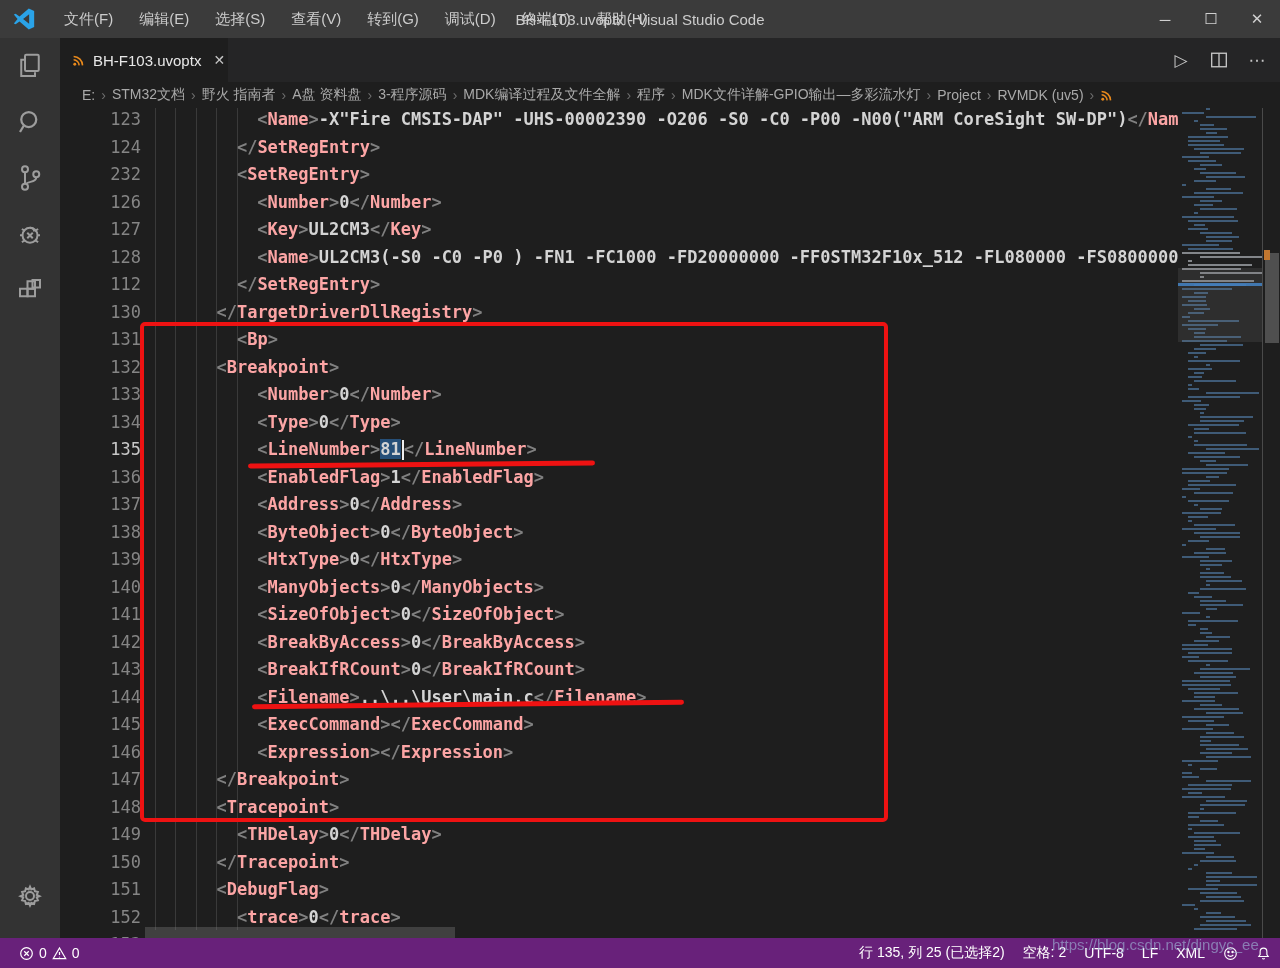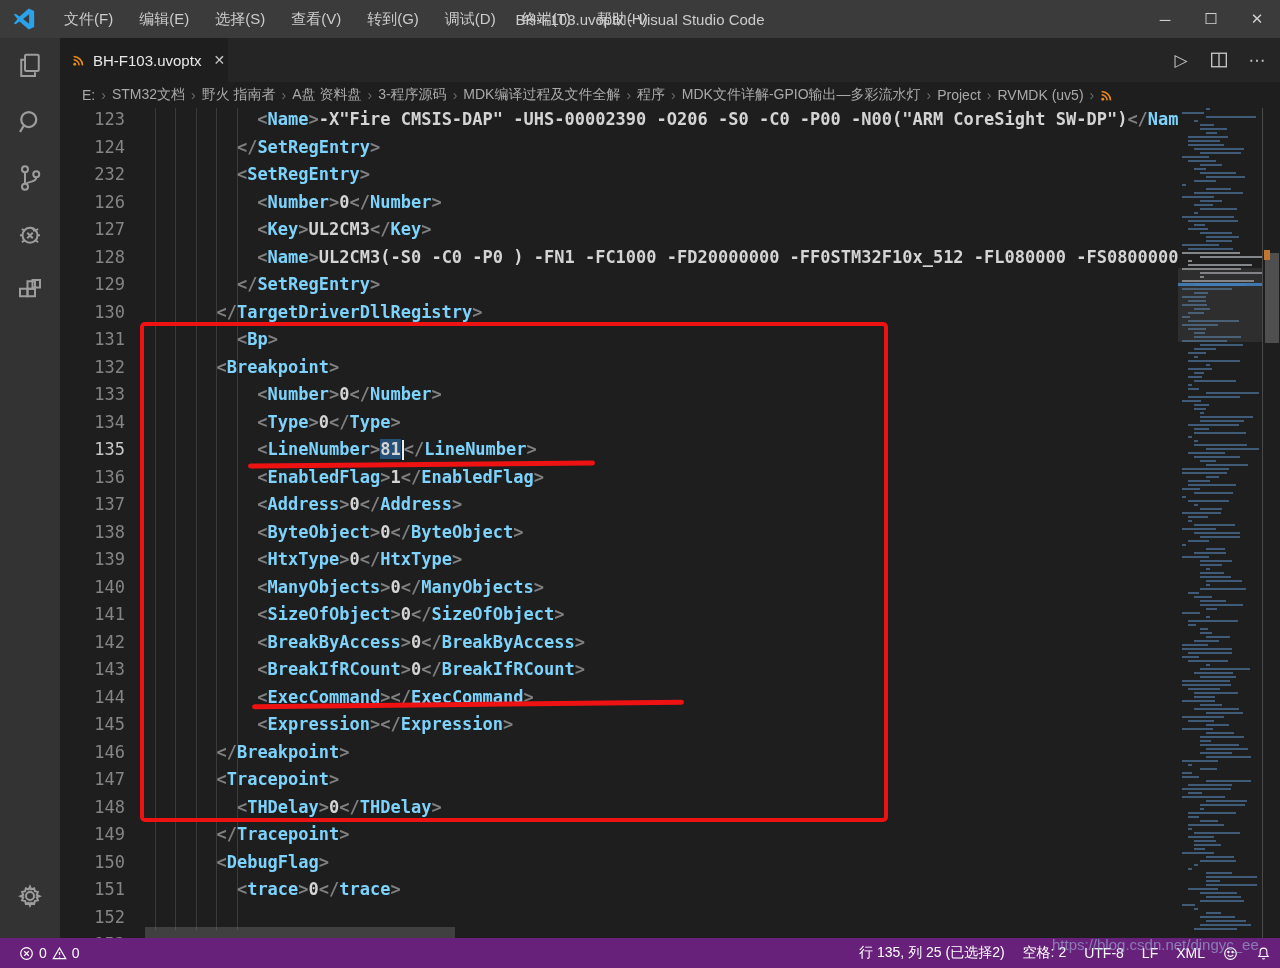--- a/index.html
+++ b/index.html
@@ -40,28 +40,28 @@
   .activitybar { position:absolute; left:0; top:38px; width:60px; height:900px; background:#333333; }
   .ab-icon { width:60px; height:56px; display:flex; align-items:center; justify-content:center; color:#9d9d9d; }
   .ab-icon svg { width:30px; height:30px; }
   .ab-bottom { position:absolute; bottom:14px; left:0; }
 
   
   .editor { position:absolute; left:60px; top:108px; width:1220px; height:830px;
     background:#1e1e1e; overflow:hidden; }
   .guides { position:absolute; left:0; top:0; height:822px; }
   .guide { position:absolute; top:0; width:1px; height:822px; background:#3a3a3a; }
-  .gutter { position:absolute; left:0; top:-2px; width:95px; }
+  .gutter { position:absolute; left:16px; top:-2px; width:95px; }
   .gl { height:27.5px; line-height:27.5px; text-align:right; padding-right:30px;
     font-family:"DejaVu Sans Mono", monospace; font-size:17px; color:#858585; }
   .gl.active { color:#c8c8c8; }
   .code-lines { position:absolute; left:95px; top:-2px; width:1023px; overflow:hidden; }
   .cl { height:27.5px; line-height:27.5px; white-space:pre; overflow:hidden;
     font-family:"DejaVu Sans Mono", monospace; font-weight:700; font-size:17px; color:#d4d4d4; }
-  .tg { color:#7dd3fc; } .pu { color:#808080; }
+  .tg { color:#fca5a5; } .pu { color:#808080; }
   .sel { background:#264f78; }
   .caret { display:inline-block; width:0; height:20px; border-left:2px solid #efefef; vertical-align:middle; margin-left:1px; }
 
   
   .anno { position:absolute; z-index:6; pointer-events:none; }
   .anno-rect { left:80px; top:214px; width:748px; height:500px; border:4.5px solid #ee1212; border-radius:5px; }
   .anno-ul1 { left:188px; top:354px; width:347px; height:5px; background:#ee1212; border-radius:3px; transform:rotate(-0.5deg); }
   .anno-ul2 { left:192px; top:594px; width:432px; height:5px; background:#ee1212; border-radius:3px; transform:rotate(-0.6deg); }
 
   
@@ -213,21 +213,21 @@
         <div class="guide" style="left: 156.2px;"></div>
         <div class="guide" style="left: 176.6px;"></div>
       </div>
     <div class="gutter">
         <div class="gl">123</div>
         <div class="gl">124</div>
         <div class="gl">232</div>
         <div class="gl">126</div>
         <div class="gl">127</div>
         <div class="gl">128</div>
-        <div class="gl">129</div>
+        <div class="gl">112</div>
         <div class="gl">130</div>
         <div class="gl">131</div>
         <div class="gl">132</div>
         <div class="gl">133</div>
         <div class="gl">134</div>
         <div class="gl active">135</div>
         <div class="gl">136</div>
         <div class="gl">137</div>
         <div class="gl">138</div>
         <div class="gl">139</div>
@@ -261,20 +261,21 @@
         <div class="cl">          <span class="pu">&lt;</span><span class="tg">Type</span><span class="pu">&gt;</span>0<span class="pu">&lt;/</span><span class="tg">Type</span><span class="pu">&gt;</span></div>
         <div class="cl">          <span class="pu">&lt;</span><span class="tg">LineNumber</span><span class="pu">&gt;</span><span class="sel">81</span><span class="caret"></span><span class="pu">&lt;/</span><span class="tg">LineNumber</span><span class="pu">&gt;</span></div>
         <div class="cl">          <span class="pu">&lt;</span><span class="tg">EnabledFlag</span><span class="pu">&gt;</span>1<span class="pu">&lt;/</span><span class="tg">EnabledFlag</span><span class="pu">&gt;</span></div>
         <div class="cl">          <span class="pu">&lt;</span><span class="tg">Address</span><span class="pu">&gt;</span>0<span class="pu">&lt;/</span><span class="tg">Address</span><span class="pu">&gt;</span></div>
         <div class="cl">          <span class="pu">&lt;</span><span class="tg">ByteObject</span><span class="pu">&gt;</span>0<span class="pu">&lt;/</span><span class="tg">ByteObject</span><span class="pu">&gt;</span></div>
         <div class="cl">          <span class="pu">&lt;</span><span class="tg">HtxType</span><span class="pu">&gt;</span>0<span class="pu">&lt;/</span><span class="tg">HtxType</span><span class="pu">&gt;</span></div>
         <div class="cl">          <span class="pu">&lt;</span><span class="tg">ManyObjects</span><span class="pu">&gt;</span>0<span class="pu">&lt;/</span><span class="tg">ManyObjects</span><span class="pu">&gt;</span></div>
         <div class="cl">          <span class="pu">&lt;</span><span class="tg">SizeOfObject</span><span class="pu">&gt;</span>0<span class="pu">&lt;/</span><span class="tg">SizeOfObject</span><span class="pu">&gt;</span></div>
         <div class="cl">          <span class="pu">&lt;</span><span class="tg">BreakByAccess</span><span class="pu">&gt;</span>0<span class="pu">&lt;/</span><span class="tg">BreakByAccess</span><span class="pu">&gt;</span></div>
         <div class="cl">          <span class="pu">&lt;</span><span class="tg">BreakIfRCount</span><span class="pu">&gt;</span>0<span class="pu">&lt;/</span><span class="tg">BreakIfRCount</span><span class="pu">&gt;</span></div>
+        <div class="cl">          <span class="pu">&lt;</span><span class="tg">Filename</span><span class="pu">&gt;</span>..\..\User\main.c<span class="pu">&lt;/</span><span class="tg">Filename</span><span class="pu">&gt;</span></div>
         <div class="cl">          <span class="pu">&lt;</span><span class="tg">ExecCommand</span><span class="pu">&gt;</span><span class="pu">&lt;/</span><span class="tg">ExecCommand</span><span class="pu">&gt;</span></div>
         <div class="cl">          <span class="pu">&lt;</span><span class="tg">Expression</span><span class="pu">&gt;</span><span class="pu">&lt;/</span><span class="tg">Expression</span><span class="pu">&gt;</span></div>
         <div class="cl">      <span class="pu">&lt;/</span><span class="tg">Breakpoint</span><span class="pu">&gt;</span></div>
         <div class="cl">      <span class="pu">&lt;</span><span class="tg">Tracepoint</span><span class="pu">&gt;</span></div>
         <div class="cl">        <span class="pu">&lt;</span><span class="tg">THDelay</span><span class="pu">&gt;</span>0<span class="pu">&lt;/</span><span class="tg">THDelay</span><span class="pu">&gt;</span></div>
         <div class="cl">      <span class="pu">&lt;/</span><span class="tg">Tracepoint</span><span class="pu">&gt;</span></div>
         <div class="cl">      <span class="pu">&lt;</span><span class="tg">DebugFlag</span><span class="pu">&gt;</span></div>
         <div class="cl">        <span class="pu">&lt;</span><span class="tg">trace</span><span class="pu">&gt;</span>0<span class="pu">&lt;/</span><span class="tg">trace</span><span class="pu">&gt;</span></div>
       </div>
 

